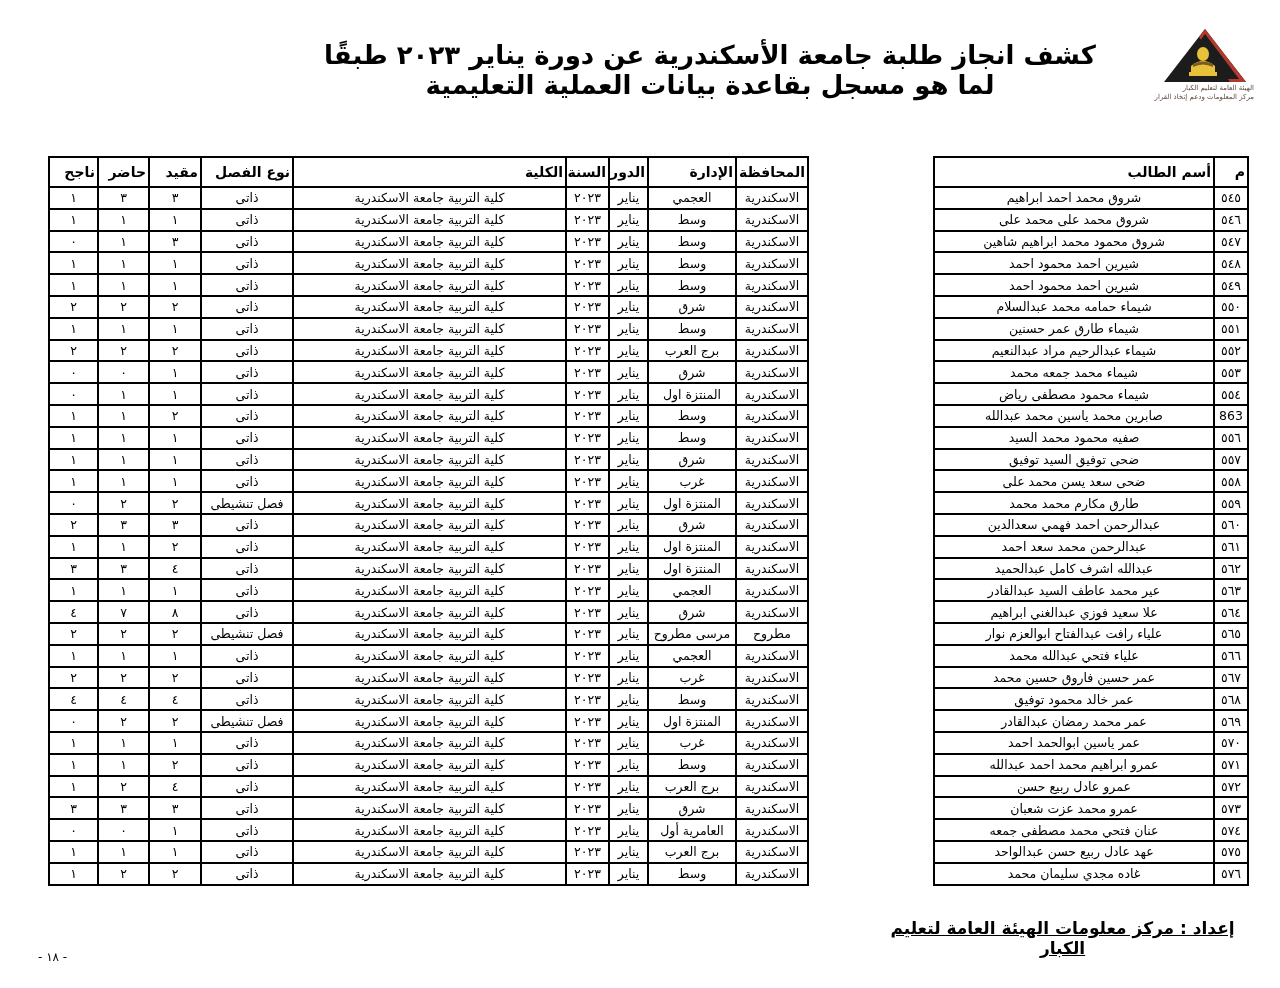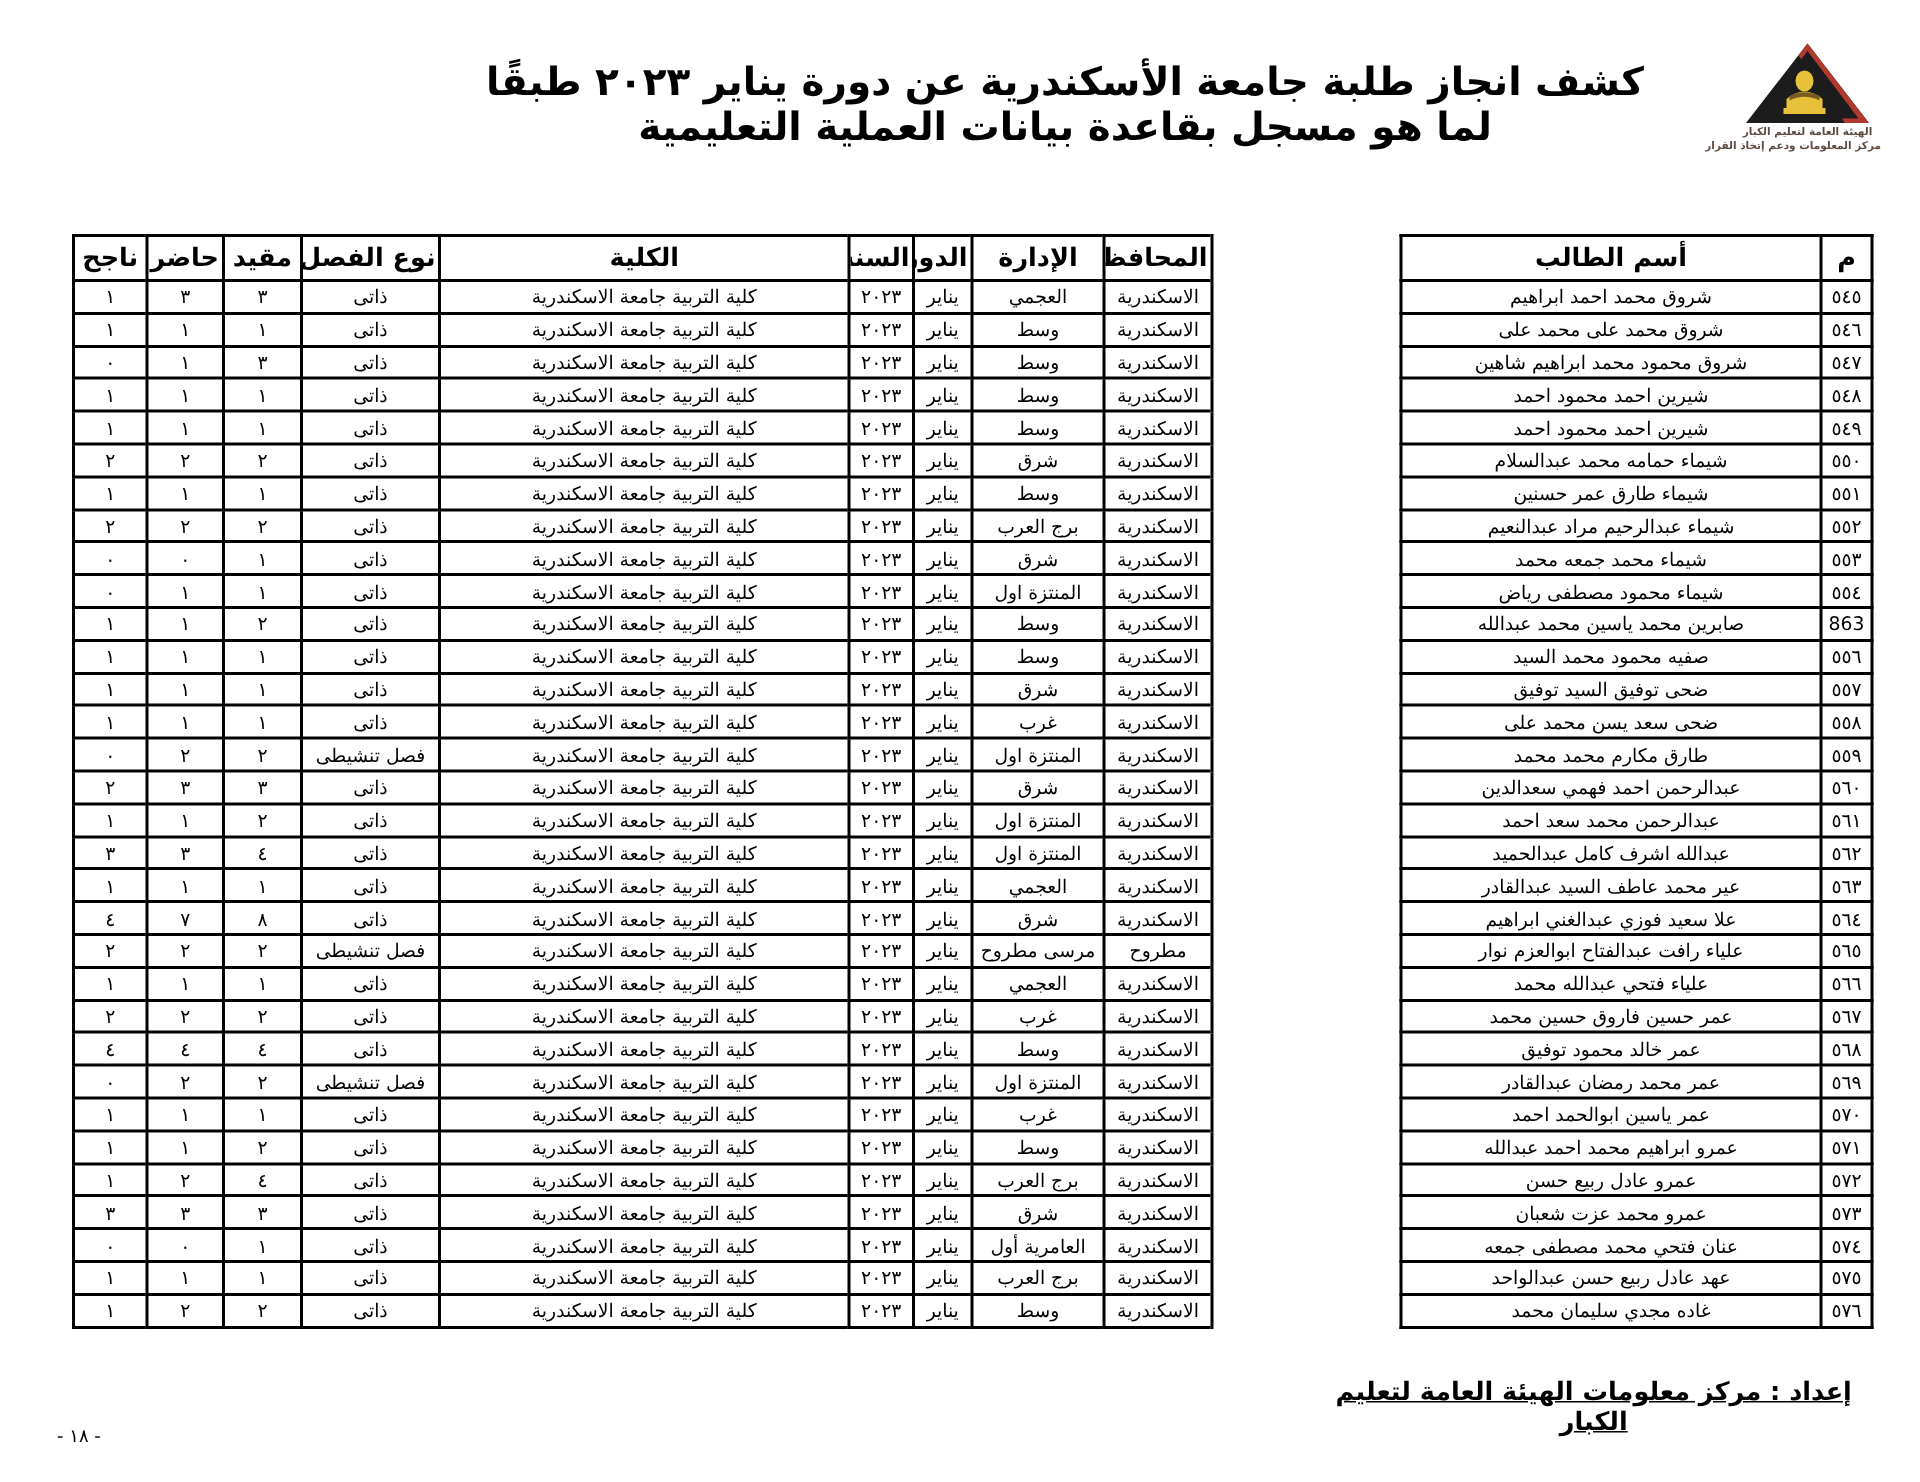--- a/index.html
+++ b/index.html
@@ -7,31 +7,31 @@
   .page{position:relative;width:1280px;height:988px;background:#ffffff;overflow:hidden;}
 
   .doc-title{
     position:absolute;top:40px;left:320px;width:780px;
     direction:rtl;text-align:center;
     font-size:26px;font-weight:bold;letter-spacing:0;
   }
 
   .logo{position:absolute;top:28px;left:1156px;width:98px;text-align:center;}
   .logo svg{display:block;margin:0 auto;}
-  .logo-text{direction:rtl;font-size:7px;line-height:9px;color:#5d4a40;font-weight:bold;white-space:nowrap;}
+  .logo-text{direction:rtl;font-size:7px;line-height:9px;color:#5d4a40;font-weight:normal;white-space:nowrap;text-align:right;}
 
   table.data-table{
     position:absolute;top:156px;left:48px;width:1199px;
     border-collapse:collapse;table-layout:fixed;direction:rtl;
   }
   .data-table th,.data-table td{
     border:2px solid #000;padding:0 2px;text-align:center;vertical-align:middle;
     overflow:hidden;white-space:nowrap;
   }
-  .data-table th{font-size:17px;font-weight:bold;height:28px;}
+  .data-table th{font-size:14px;font-weight:bold;height:28px;text-align:right;}
   .data-table td{font-size:12.5px;height:19.8px;}
   .gap-cell{border-top-style:hidden !important;border-bottom-style:hidden !important;}
 
   .footer-prepared{
     position:absolute;top:918px;left:870px;width:385px;
     direction:rtl;text-align:center;font-size:17px;font-weight:bold;text-decoration:underline;
   }
   .page-number{position:absolute;top:950px;left:38px;font-size:12px;direction:rtl;}
 </style>
 </head>

